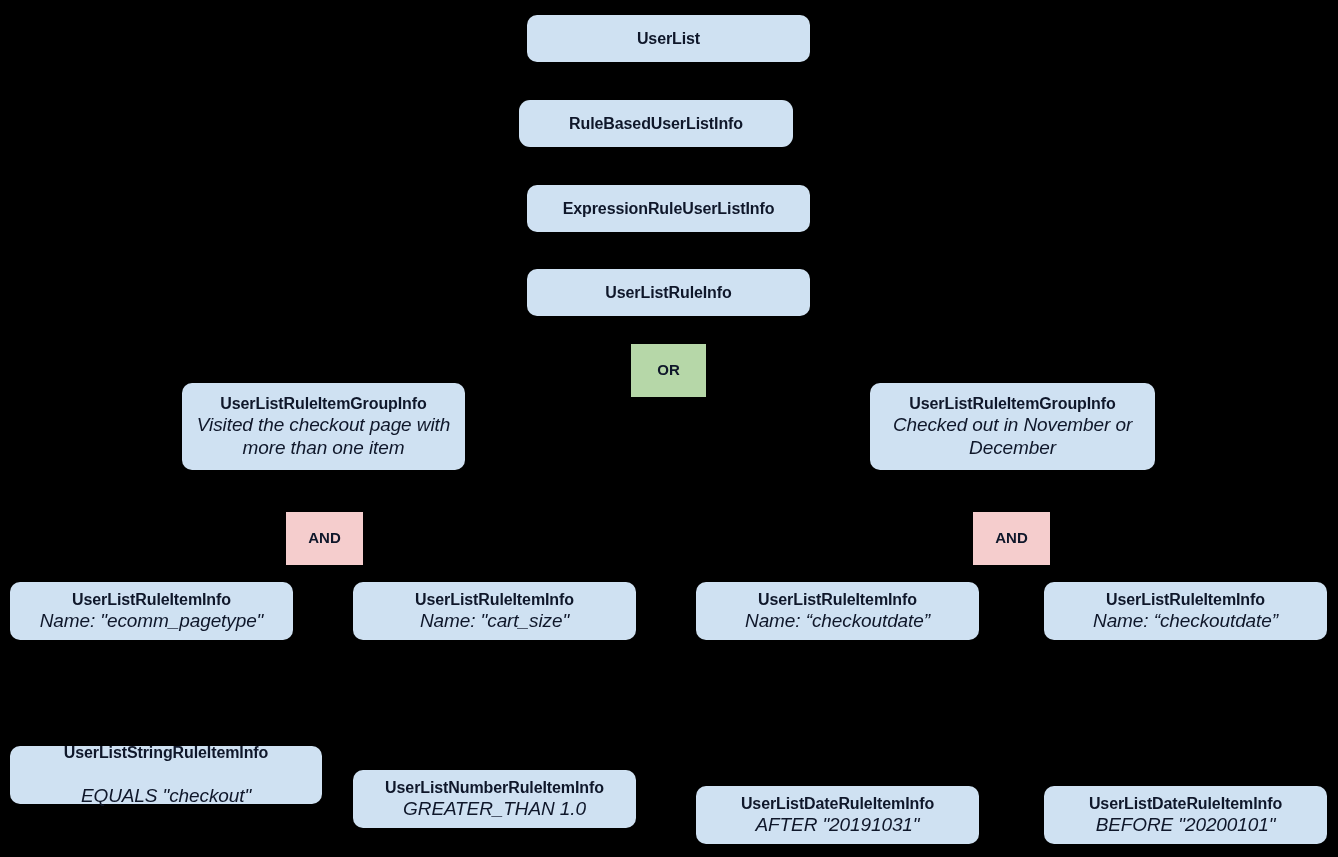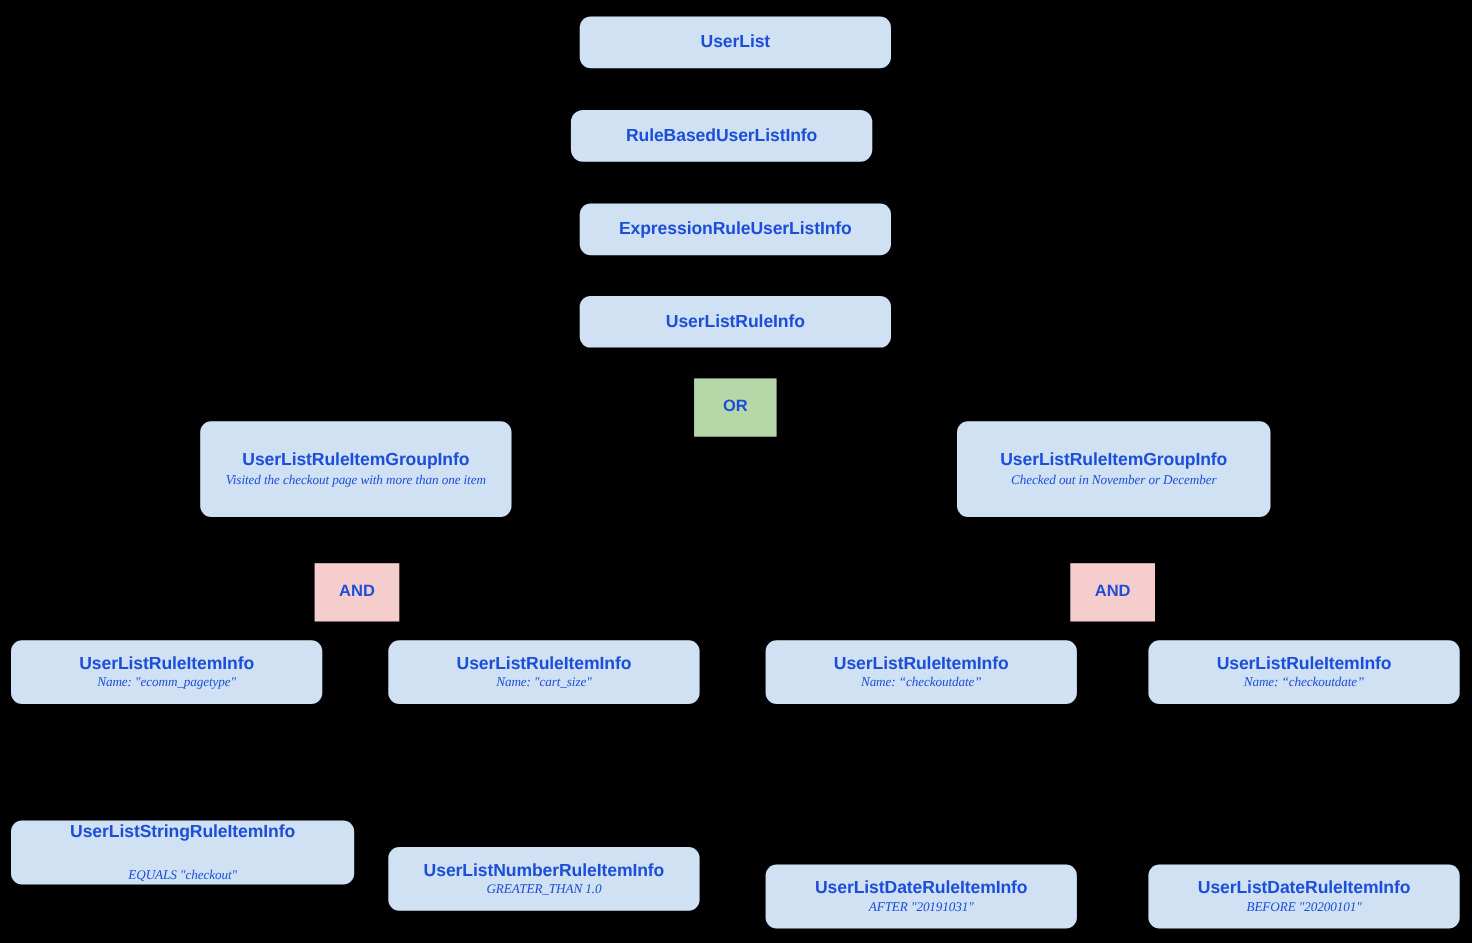--- a/index.html
+++ b/index.html
@@ -18,44 +18,43 @@
     overflow: hidden;
   }
   .node {
     position: absolute;
     box-sizing: border-box;
     display: flex;
     flex-direction: column;
     align-items: center;
     justify-content: center;
     text-align: center;
-    color: #1d4ed8;
+    color: #0f172a;
     line-height: 1.22;
   }
   .node.rounded {
     background: #cfe1f2;
     border-radius: 10px;
   }
   .node.op {
     border-radius: 0;
   }
   .node.op-or  { background: #b6d7a8; text-align: center; }
   .node.op-and { background: #f5cdcd; }
   .title {
     font-weight: bold;
     font-size: 16px;
     letter-spacing: -0.1px;
     white-space: nowrap;
   }
   .subtitle {
     font-style: italic;
-    font-size: 12px;
+    font-size: 19px;
     letter-spacing: -0.1px;
     padding: 0 8px;
-    font-family: Liberation Serif, serif;
   }
   .op-label {
     font-weight: bold;
     font-size: 15px;
   }
   
   .edge {
     position: absolute;
     background: #000000;
   }

